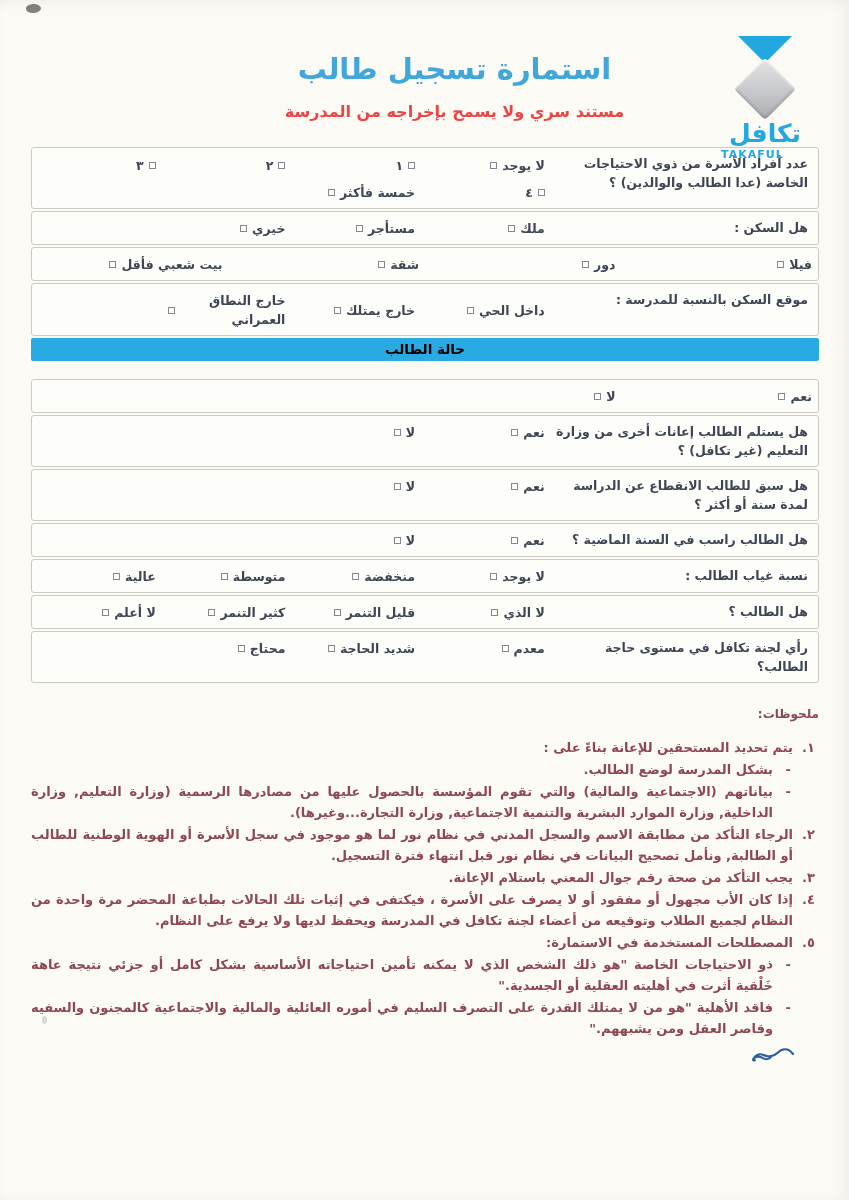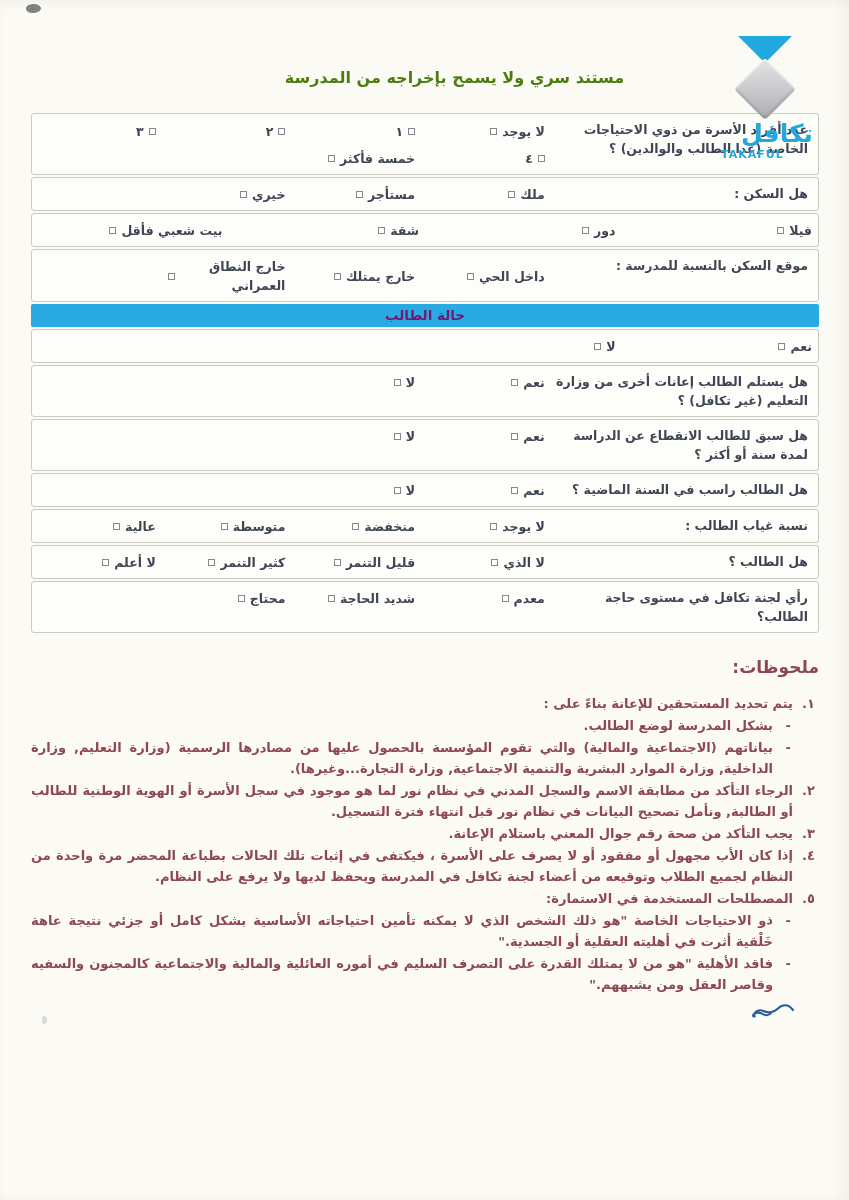--- a/index.html
+++ b/index.html
@@ -13,35 +13,35 @@
     box-shadow: inset -8px 0 14px rgba(0,0,0,0.035), inset 0 6px 10px rgba(0,0,0,0.02);
     direction: rtl;
   }
   
   .header { position: relative; padding-top: 52px; }
   .titles { text-align: center; margin-left: 60px; }
   .page-title {
     margin: 0; font-size: 29px; font-weight: bold; color: #41a7da; letter-spacing: 0;
   }
   .subtitle {
-    margin: 16px 0 12px 0; font-size: 16px; font-weight: bold; color: #4d7c0f;
+    margin: 16px 0 12px 0; font-size: 16px; font-weight: bold; color: #ef4444;
   }
   .logo { position: absolute; top: 36px; left: auto; right: 36px; width: 96px; text-align: center; }
   .logo-triangle {
     width: 0; height: 0; margin: 0 auto;
     border-left: 27px solid transparent; border-right: 27px solid transparent;
     border-top: 27px solid #22a7df;
   }
   .logo-diamond {
     width: 44px; height: 44px; margin: 4px auto 2px auto;
     background: linear-gradient(135deg, #e4e4e6 0%, #c7c8cb 55%, #aaacb0 100%);
     transform: rotate(45deg); border-radius: 4px;
     box-shadow: inset 1px 1px 2px rgba(255,255,255,.8), inset -2px -2px 3px rgba(0,0,0,.15);
   }
-  .logo-wordmark { margin-top: 10px; font-size: 25px; font-weight: bold; color: #22a7df; line-height: 1; text-align: right; }
+  .logo-wordmark { margin-top: 10px; font-size: 25px; font-weight: bold; color: #22a7df; line-height: 1; }
   .logo-latin { font-size: 11px; font-weight: bold; color: #22a7df; letter-spacing: 1px; text-align: left; padding-left: 4px; margin-top: 2px; }
   
   .form-table { width: 788px; margin: 26px 30px 0 31px; }
   .row {
     display: flex; align-items: flex-start;
     background: #fdfdfa; border: 1px solid #cbcbc4; border-radius: 3px;
     margin-bottom: 2px; padding: 3px 0;
   }
   .q {
     width: 34%; padding: 3px 10px 3px 4px;
@@ -49,27 +49,27 @@
   }
   .opts { flex: 1; display: flex; flex-direction: column; }
   .opt-line { display: grid; grid-template-columns: 1fr 1fr 1fr 1fr; align-items: center; padding: 2px 0; }
   .opt-cell { padding: 1px 6px; }
   .opt { display: inline-flex; align-items: center; gap: 5px; font-size: 12.5px; font-weight: bold; color: #3e4553; line-height: 19px; cursor: pointer; }
   .box {
     display: inline-block; width: 7px; height: 7px; flex: 0 0 7px;
     border: 1px solid #84878e; background: #fff;
   }
   .banner {
-    background: #29aae3; color: #701a75; text-align: center;
+    background: #29aae3; color: #000000; text-align: center;
     font-size: 13.5px; font-weight: bold; padding: 3px 0 4px 0;
-    border-radius: 2px; margin: 1px 0 2px 0;
+    border-radius: 2px; margin: 1px 0 18px 0;
   }
   
   .notes { width: 788px; margin: 24px 30px 0 31px; color: #8e4851; }
-  .notes-heading { font-size: 17px; font-weight: bold; margin: 0 0 16px 0; }
+  .notes-heading { font-size: 12px; font-weight: bold; margin: 0 0 16px 0; }
   .note-item { display: flex; align-items: flex-start; margin: 0 4px 1px 0; }
   .note-marker { flex: 0 0 22px; font-size: 13px; font-weight: bold; line-height: 21px; }
   .note-text { flex: 1; font-size: 13px; font-weight: bold; line-height: 21px; text-align: justify; }
   .note-sub { display: flex; align-items: flex-start; margin-right: 22px; }
   .note-sub .note-marker { flex: 0 0 24px; text-align: right; padding-right: 6px; }
   
   .signature { display: block; margin: 6px 24px 0 0; }
   .artifact-corner {
     position: absolute; top: 4px; right: auto; left: 26px; width: 15px; height: 9px;
     background: #4d4d4d; opacity: .7; border-radius: 45% 60% 50% 55%;
@@ -88,20 +88,21 @@
   <div class="artifact-corner"></div>
 
   <div class="header">
     <div class="logo">
       <div class="logo-triangle"></div>
       <div class="logo-diamond"></div>
       <div class="logo-wordmark">تكافل</div>
       <div class="logo-latin">TAKAFUL</div>
     </div>
     <div class="titles">
+      <h1 class="page-title">استمارة تسجيل طالب</h1>
       <div class="subtitle">مستند سري ولا يسمح بإخراجه من المدرسة</div>
     </div>
   </div>
 
   <div class="form-table">
     <div id="sec-0">
         <div class="row">
           <div class="q">عدد أفراد الأسرة من ذوي الاحتياجات الخاصة (عدا الطالب والوالدين) ؟</div>
           <div class="opts">
             <div class="opt-line">

